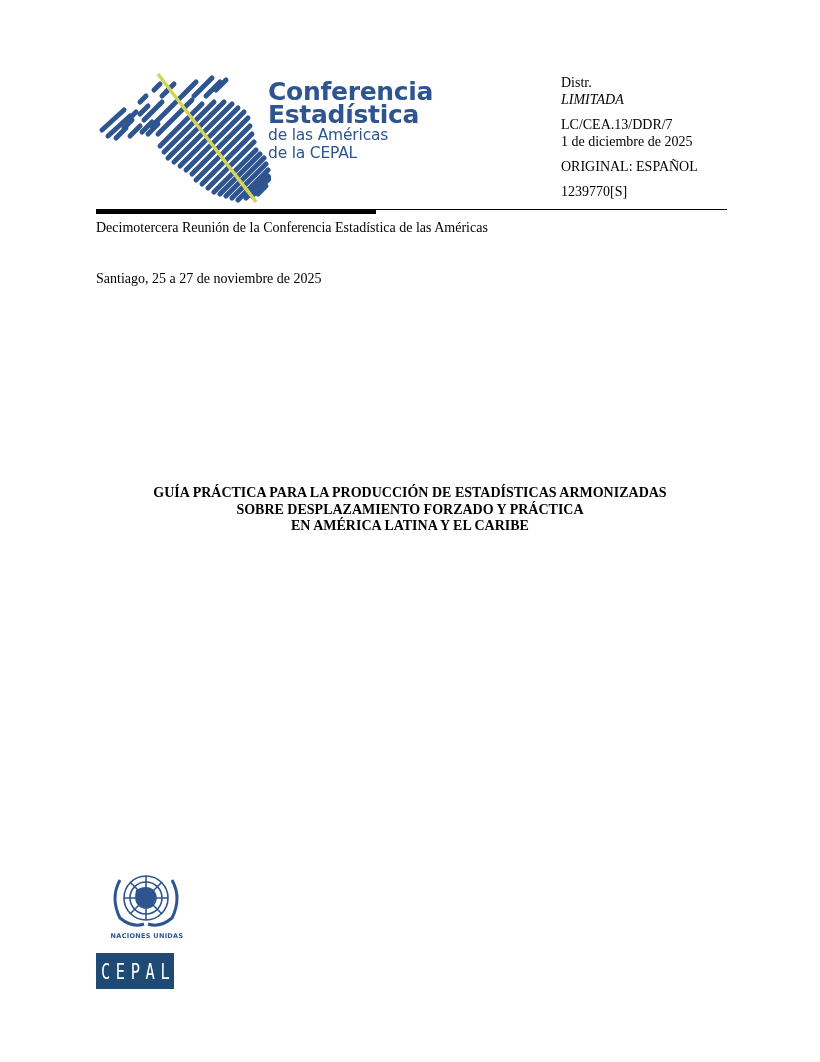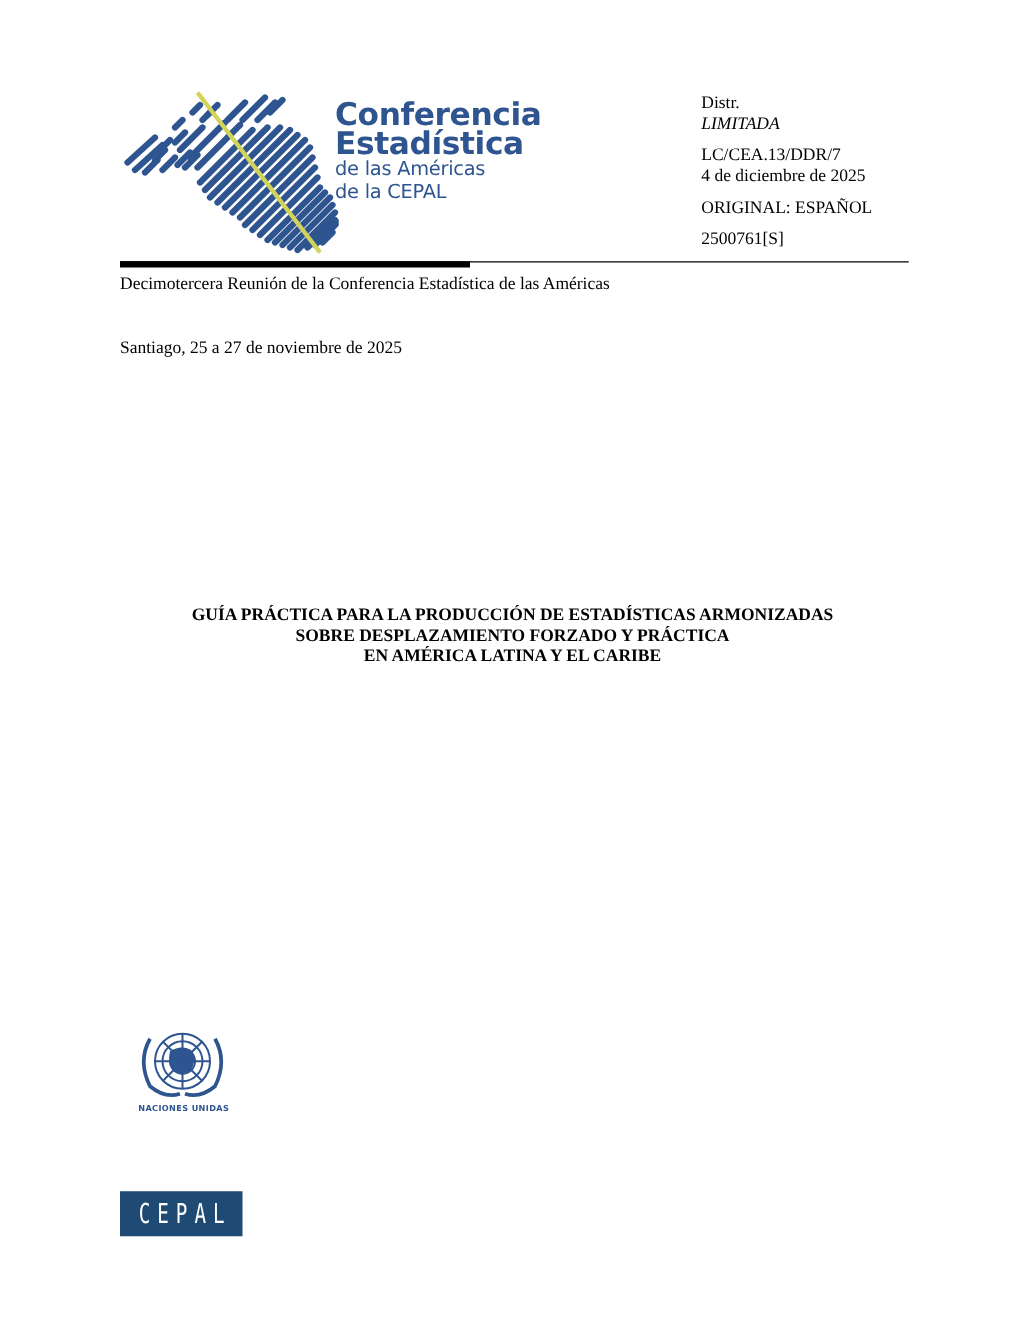--- a/index.html
+++ b/index.html
@@ -23,25 +23,25 @@
   .rule-thin { left: 96px; top: 209px; width: 631px; height: 1px; background: #000; }
   .rule-thick { left: 96px; top: 209px; width: 280px; height: 5px; background: #000; }
 
   .meeting { left: 96px; top: 219px; font-size: 14px; line-height: 18px; }
   .place { left: 96px; top: 270px; font-size: 14px; line-height: 18px; }
 
   .title { left: 0; width: 820px; top: 485px; text-align: center;
            font-weight: bold; font-size: 14px; line-height: 16.5px; }
 
   
-  .un-block { left: 96px; top: 819px; width: 100px; }
+  .un-block { left: 96px; top: 868px; width: 100px; }
   .un-label { position: absolute; left: 4px; top: 64px; width: 94px; text-align: center;
               font-family: "DejaVu Sans", "Liberation Sans", sans-serif;
               font-size: 6.5px; font-weight: bold; color: #2e5590; letter-spacing: 0.3px; }
-  .cepal-box { left: 96px; top: 953px; width: 98px; height: 36px; background: #1f4a73;
+  .cepal-box { left: 96px; top: 953px; width: 78px; height: 36px; background: #1f4a73;
                color: #fff; display: flex; align-items: center; justify-content: center;
                font-family: "DejaVu Sans Mono", "Liberation Mono", monospace;
                font-size: 22px; letter-spacing: 8px; padding-left: 6px; box-sizing: border-box;
                transform-origin: center; }
   .cepal-box span { display: inline-block; transform: scaleX(0.7); }
 </style>
 </head>
 <body>
 
 <div id="conf-logo" class="abs">
@@ -94,23 +94,23 @@
     <div class="logo-bold">Conferencia</div>
     <div class="logo-bold">Estadística</div>
     <div class="logo-light">de las Américas</div>
     <div class="logo-light">de la CEPAL</div>
   </div>
 </div>
 
 <div class="abs distr" style="top:75px;">Distr.</div>
 <div class="abs distr" style="top:92px;font-style:italic;">LIMITADA</div>
 <div class="abs distr" style="top:117px;">LC/CEA.13/DDR/7</div>
-<div class="abs distr" style="top:134px;">4 de diciembre de 2025</div>
+<div class="abs distr" style="top:134px;">1 de diciembre de 2025</div>
 <div class="abs distr" style="top:159px;">ORIGINAL: ESPAÑOL</div>
-<div class="abs distr" style="top:184px;">2500761[S]</div>
+<div class="abs distr" style="top:184px;">1239770[S]</div>
 
 <div class="abs rule-thin"></div>
 <div class="abs rule-thick"></div>
 
 <div class="abs meeting">
   <div>Decimotercera Reunión de la Conferencia Estadística de las Américas</div>
 </div>
 <div class="abs place">Santiago, 25 a 27 de noviembre de 2025</div>
 
 <div class="abs title">

